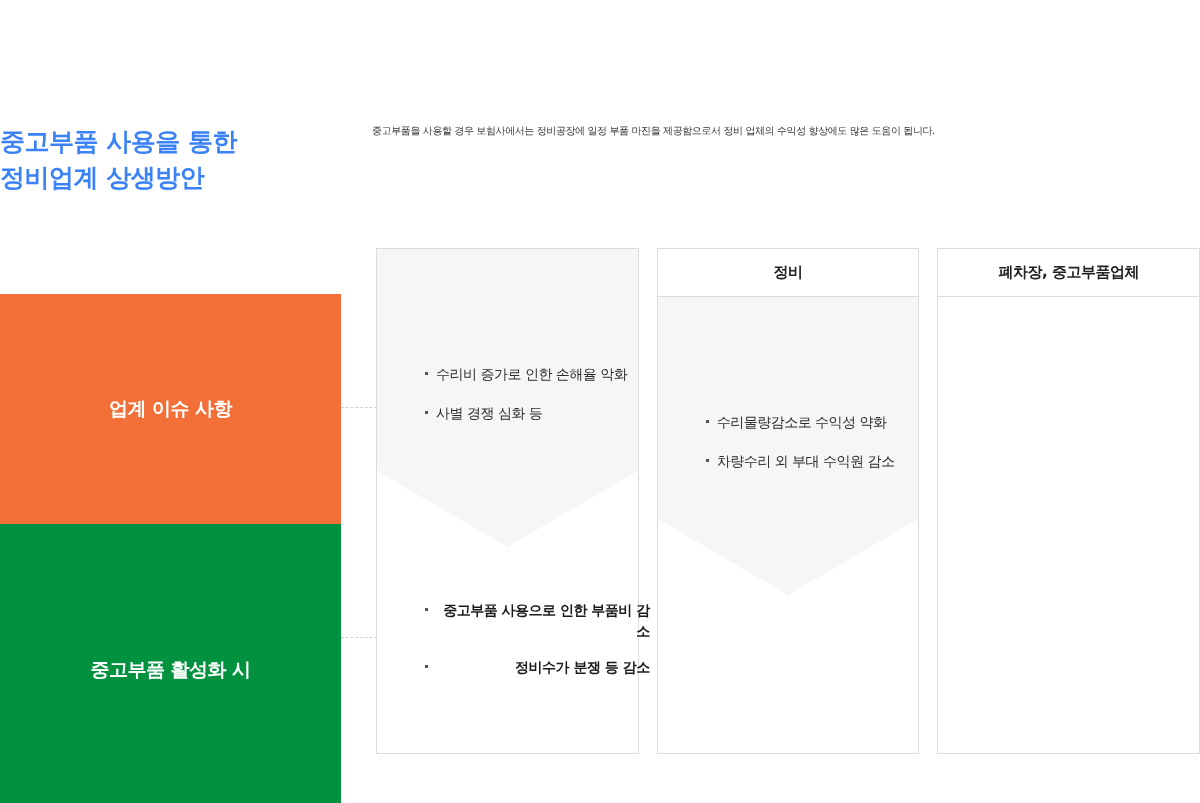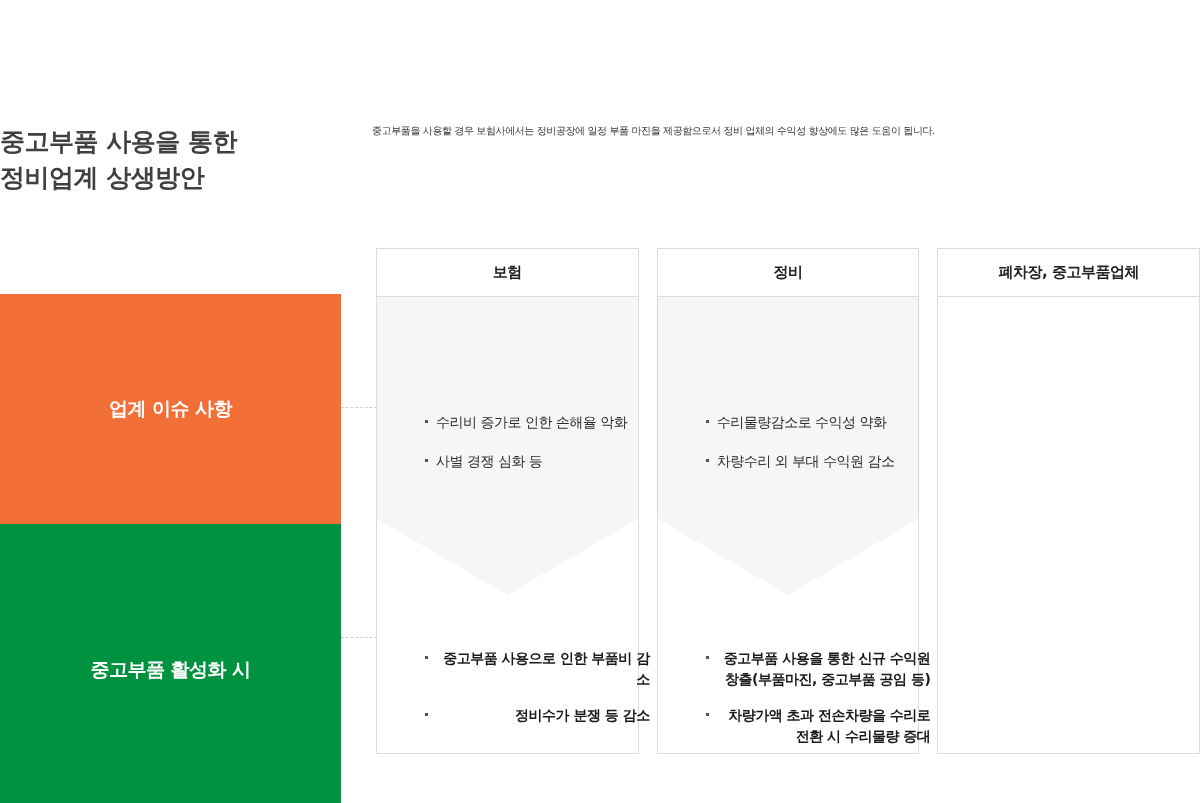--- a/index.html
+++ b/index.html
@@ -19,21 +19,21 @@
   
   .page-title {
     position: absolute;
     left: 0px;
     top: 124px;
     width: 360px;
     font-size: 25px;
     font-weight: bold;
     line-height: 1.42;
     letter-spacing: -0.5px;
-    color: #404040;
+    color: #3b82f6;
     white-space: pre-line;
   }
 
   .page-desc {
     position: absolute;
     left: 372px;
     top: 122px;
     width: 822px;
     font-size: 10px;
     line-height: 1.72;
@@ -177,21 +177,20 @@
 <div class="legend-block legend-benefit" style="background: rgb(0, 146, 63);">
   <span>중고부품 활성화 시</span>
 </div>
 
 <div class="connector connector-top"></div>
 <div class="connector connector-bottom"></div>
 
 <div class="cards">
 
   <div class="card">
-    <div class="card-header">보험</div>
     <div class="card-body">
       <div class="panel-shade"></div>
       <ul class="bullet-list bullets-top">
         <li>수리비 증가로 인한 손해율 악화</li>
         <li>사별 경쟁 심화 등</li>
       </ul>
       <ul class="bullet-list bullets-bottom">
         <li>중고부품 사용으로 인한 부품비 감소</li>
         <li>정비수가 분쟁 등 감소</li>
       </ul>
@@ -199,24 +198,20 @@
   </div>
 
   <div class="card">
     <div class="card-header">정비</div>
     <div class="card-body">
       <div class="panel-shade"></div>
       <ul class="bullet-list bullets-top">
         <li>수리물량감소로 수익성 약화</li>
         <li>차량수리 외 부대 수익원 감소</li>
       </ul>
-      <ul class="bullet-list bullets-bottom">
-        <li>중고부품 사용을 통한 신규 수익원 창출(부품마진, 중고부품 공임 등)</li>
-        <li>차량가액 초과 전손차량을 수리로 전환 시 수리물량 증대</li>
-      </ul>
     </div>
   </div>
 
   <div class="card">
     <div class="card-header">폐차장, 중고부품업체</div>
   </div>
 
 </div>
 
 </body></html>

